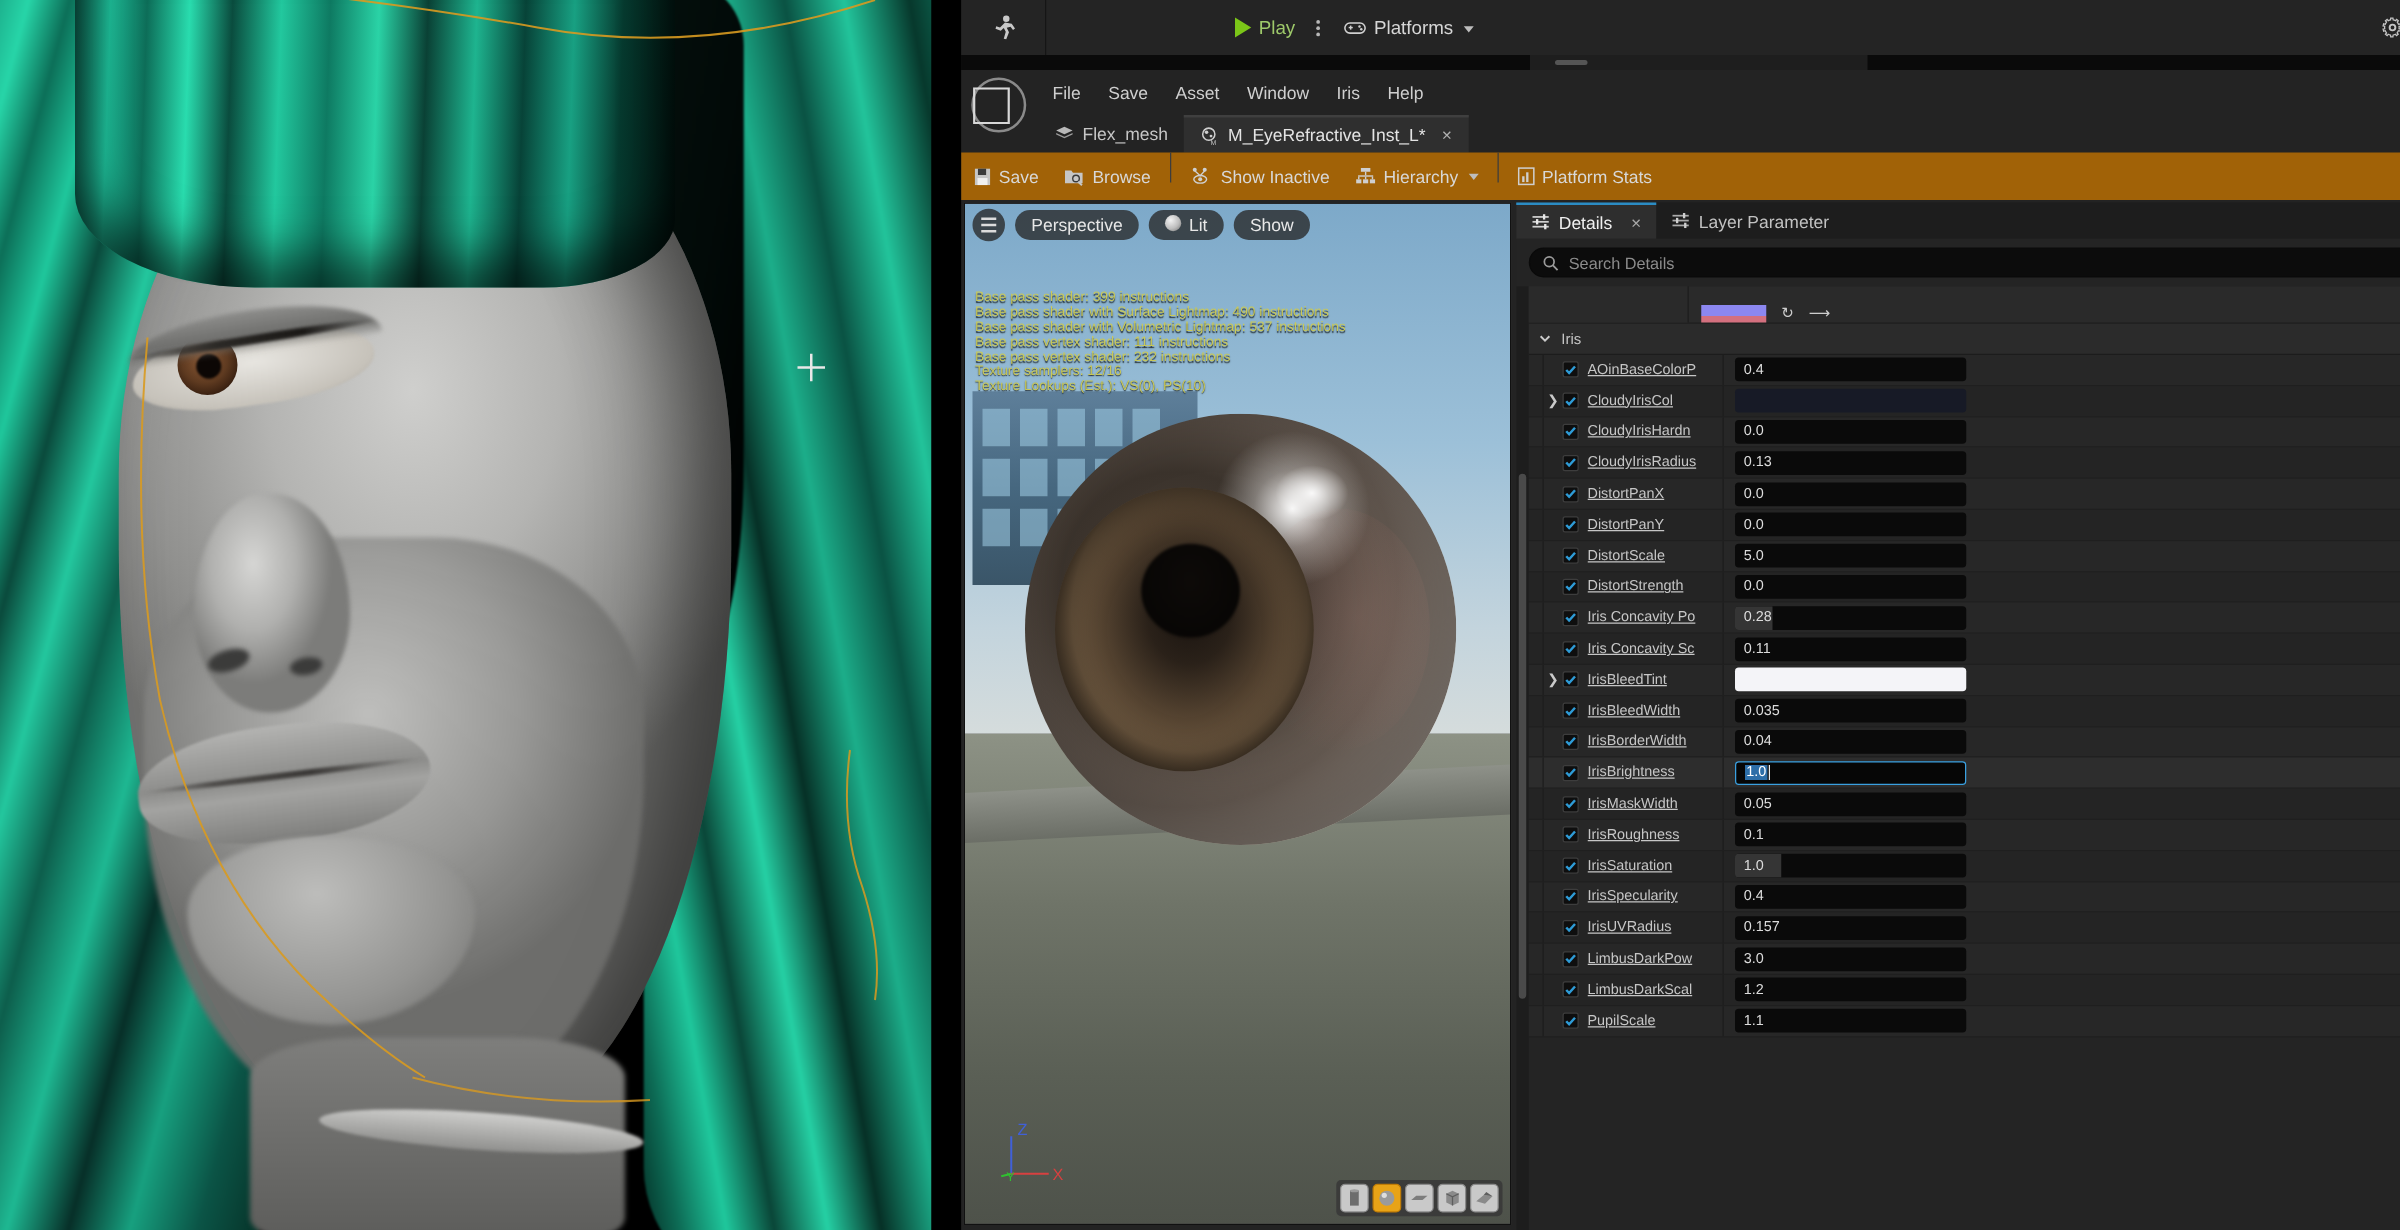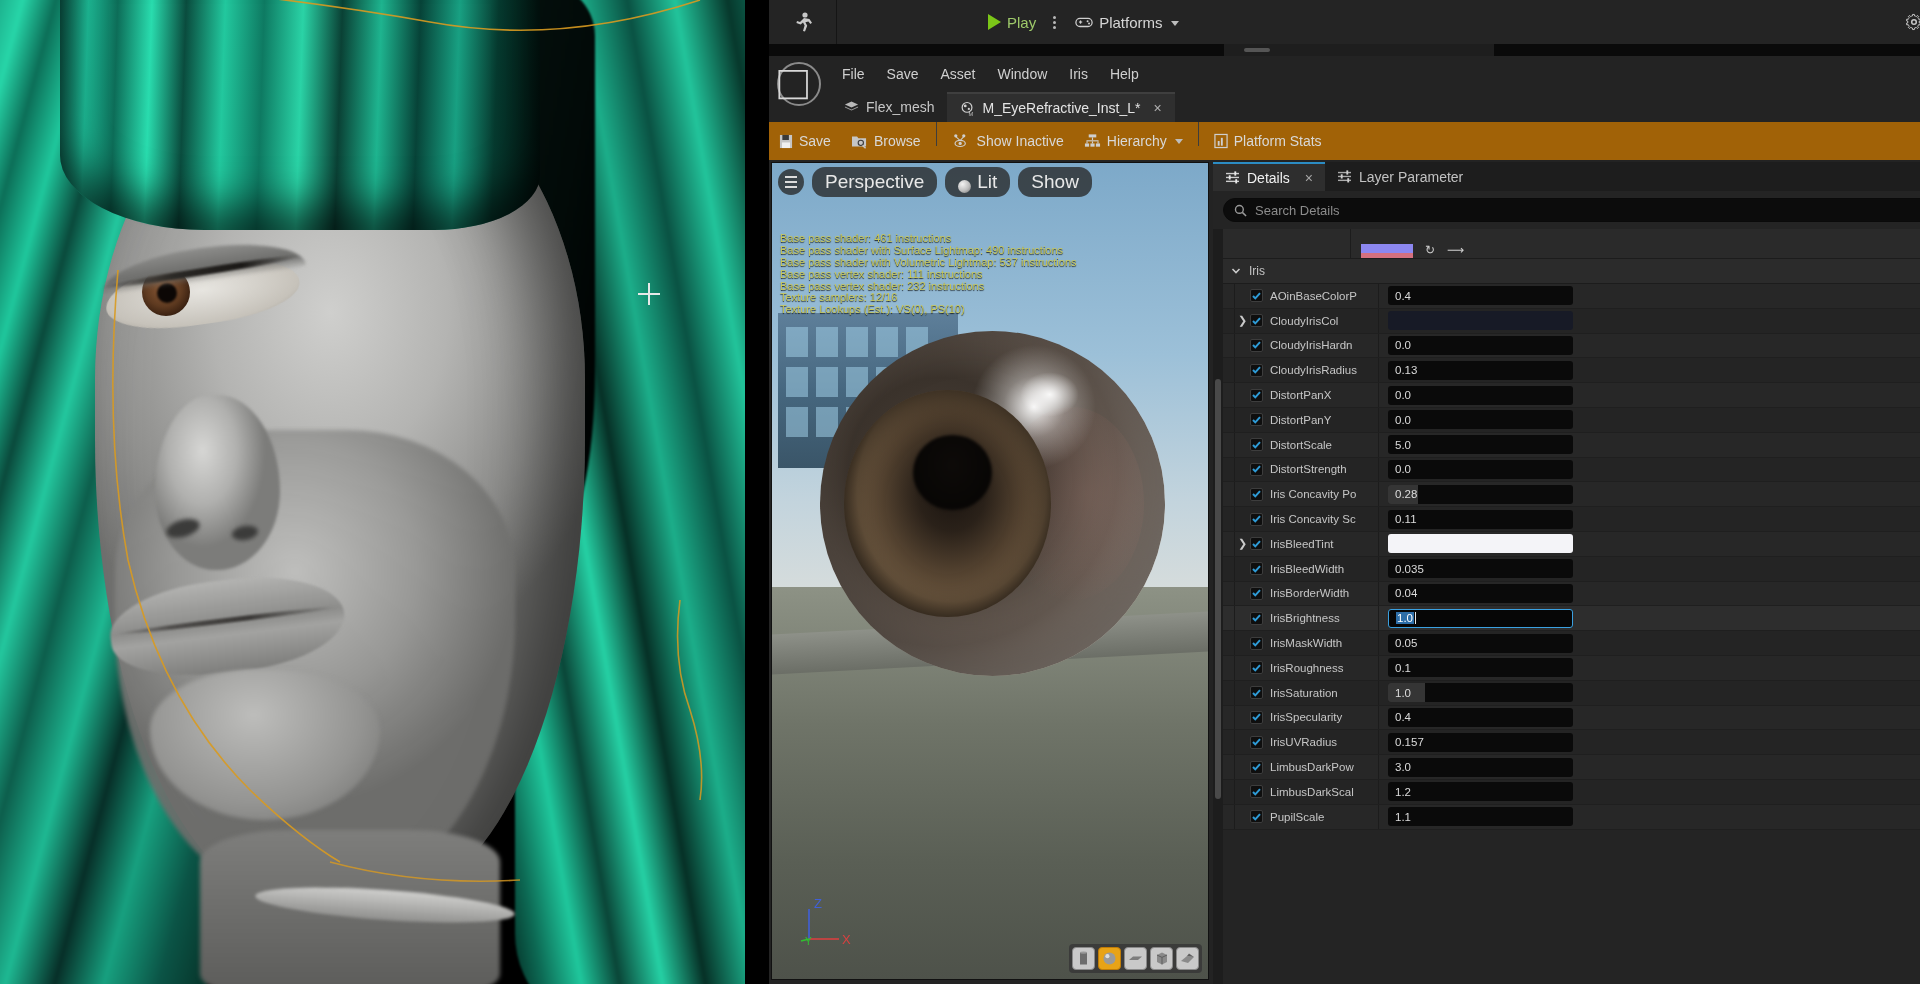--- a/index.html
+++ b/index.html
@@ -282,23 +282,23 @@
     position: absolute; left: 58%; top: 12%; width: 17%; height: 13%;
     background: radial-gradient(ellipse at 50% 50%, rgba(255,255,255,.92) 0%, rgba(255,255,255,0) 70%);
     border-radius: 50%;
   }
 
   
   #vp-toolbar {
     position: absolute; left: 6px; top: 4px; display: flex; align-items: center; gap: 8px;
   }
   .vp-pill {
-    background: rgba(40,40,40,.78); color: #e8e8e8; font-size: 19px;
+    background: rgba(40,40,40,.78); color: #e8e8e8; font-size: 14px;
     border-radius: 13px; padding: 4px 13px; cursor: pointer;
-    display: flex; align-items: flex-end; gap: 6px;
+    display: flex; align-items: flex-start; gap: 6px;
   }
   .vp-round {
     width: 26px; height: 26px; border-radius: 50%; background: rgba(40,40,40,.78);
     display: flex; flex-direction: column; align-items: center; justify-content: center;
     gap: 3px; cursor: pointer;
   }
   .vp-round i { width: 12px; height: 2px; background: #dcdcdc; display: block; }
   .lit-dot {
     width: 13px; height: 13px; border-radius: 50%;
     background: radial-gradient(circle at 35% 32%, #f2f2f2 0%, #bdbdbd 55%, #6c6c6c 100%);
@@ -384,21 +384,21 @@
   }
   .prop-row .spacer15 { width: 15px; }
   .cbx {
     width: 13px; height: 13px; border-radius: 2px; background: #0e0e0e;
     border: 1px solid #3d3d3d; display: flex; align-items: center; justify-content: center;
     margin-right: 7px; cursor: pointer; flex: none;
   }
   .cbx svg { display: block; }
   .prop-row .pname {
     width: 108px; color: #c6c6c6; font-size: 11.5px; white-space: nowrap;
-    overflow: hidden; text-overflow: clip;
+    overflow: hidden; text-overflow: clip; text-decoration: underline;
   }
   .prop-row .vcell {
     flex: 1; display: flex; align-items: center; border-left: 1px solid #1c1c1c;
     height: 100%; padding-left: 9px;
   }
   .vbox {
     width: 185px; height: 19px; background: #0a0a0a; border-radius: 3px;
     display: flex; align-items: center; padding: 0 7px; color: #dcdcdc; font-size: 11.5px;
     position: relative; overflow: hidden; cursor: text;
   }
@@ -632,21 +632,21 @@
           <div class="vp-pill">
             <span class="lit-dot"></span>
             <span>Lit</span>
           </div>
           <div class="vp-pill">
             <span>Show</span>
           </div>
         </div>
 
         <div id="vp-stats">
-          <div>Base pass shader: 461 instructions</div>
+          <div>Base pass shader: 399 instructions</div>
           <div>Base pass shader with Surface Lightmap: 490 instructions</div>
           <div>Base pass shader with Volumetric Lightmap: 537 instructions</div>
           <div>Base pass vertex shader: 111 instructions</div>
           <div>Base pass vertex shader: 232 instructions</div>
           <div>Texture samplers: 12/16</div>
           <div>Texture Lookups (Est.): VS(0), PS(10)</div>
         </div>
 
         <svg id="gizmo" viewBox="0 0 60 60">
           <line x1="12" y1="44" x2="12" y2="14" stroke="#4060d8" stroke-width="1.6"></line>

